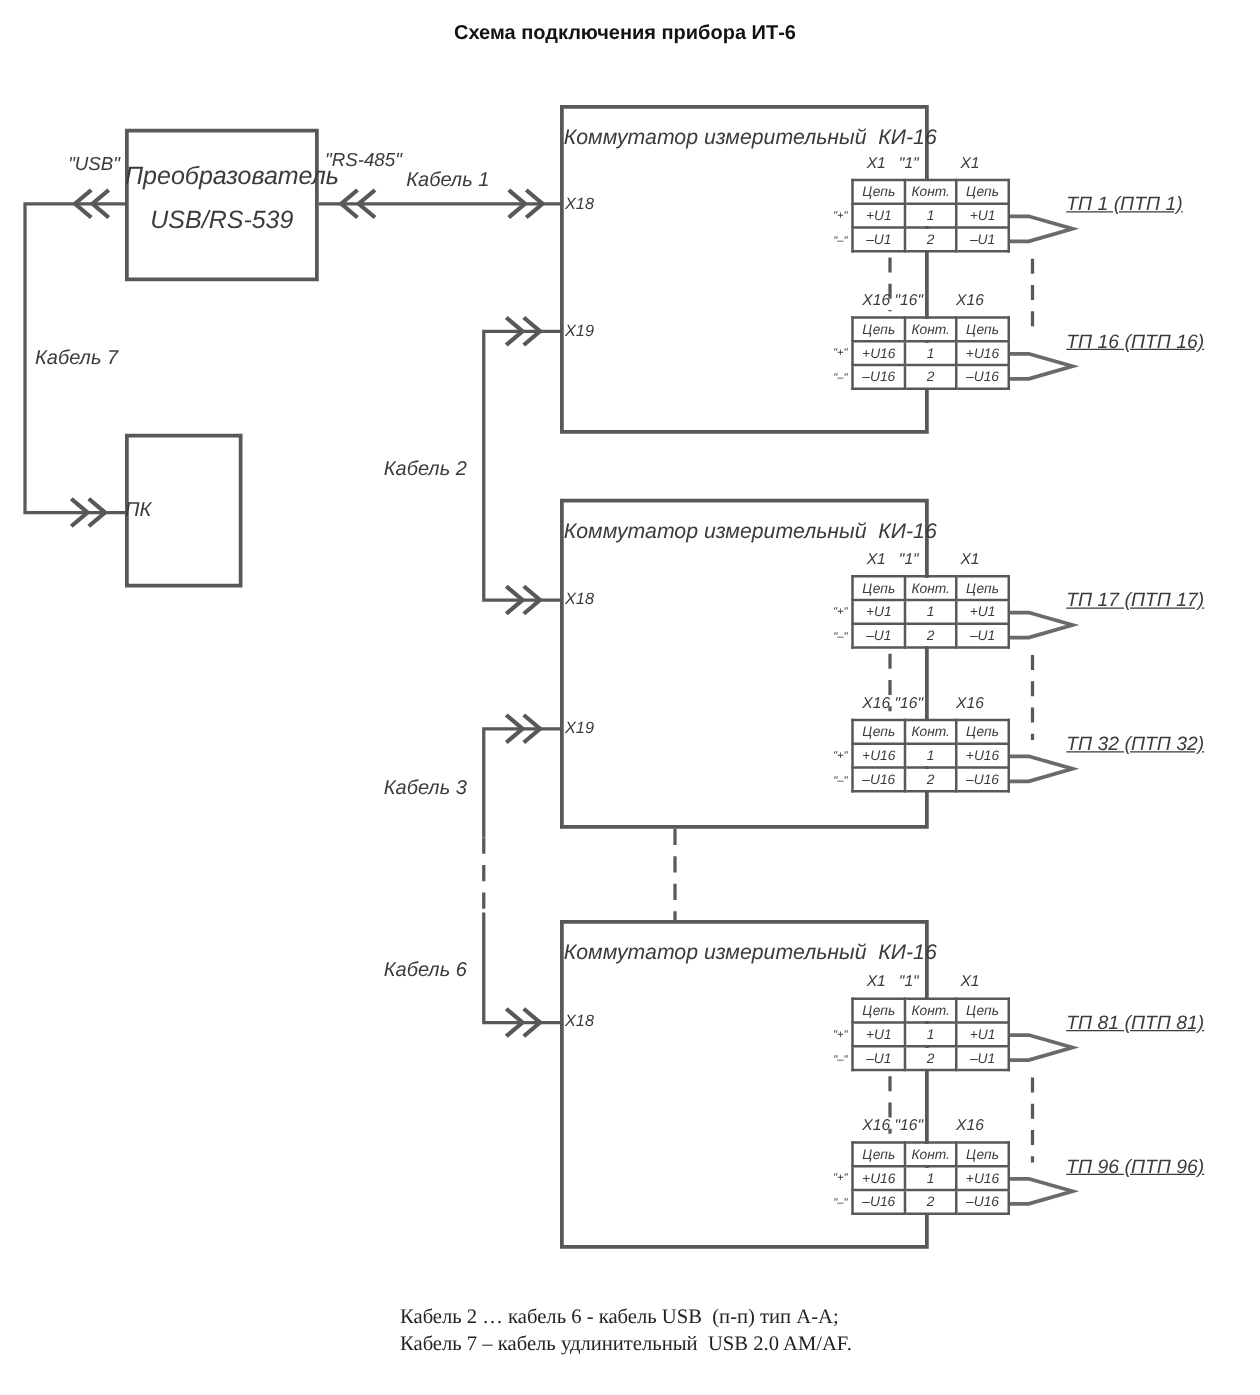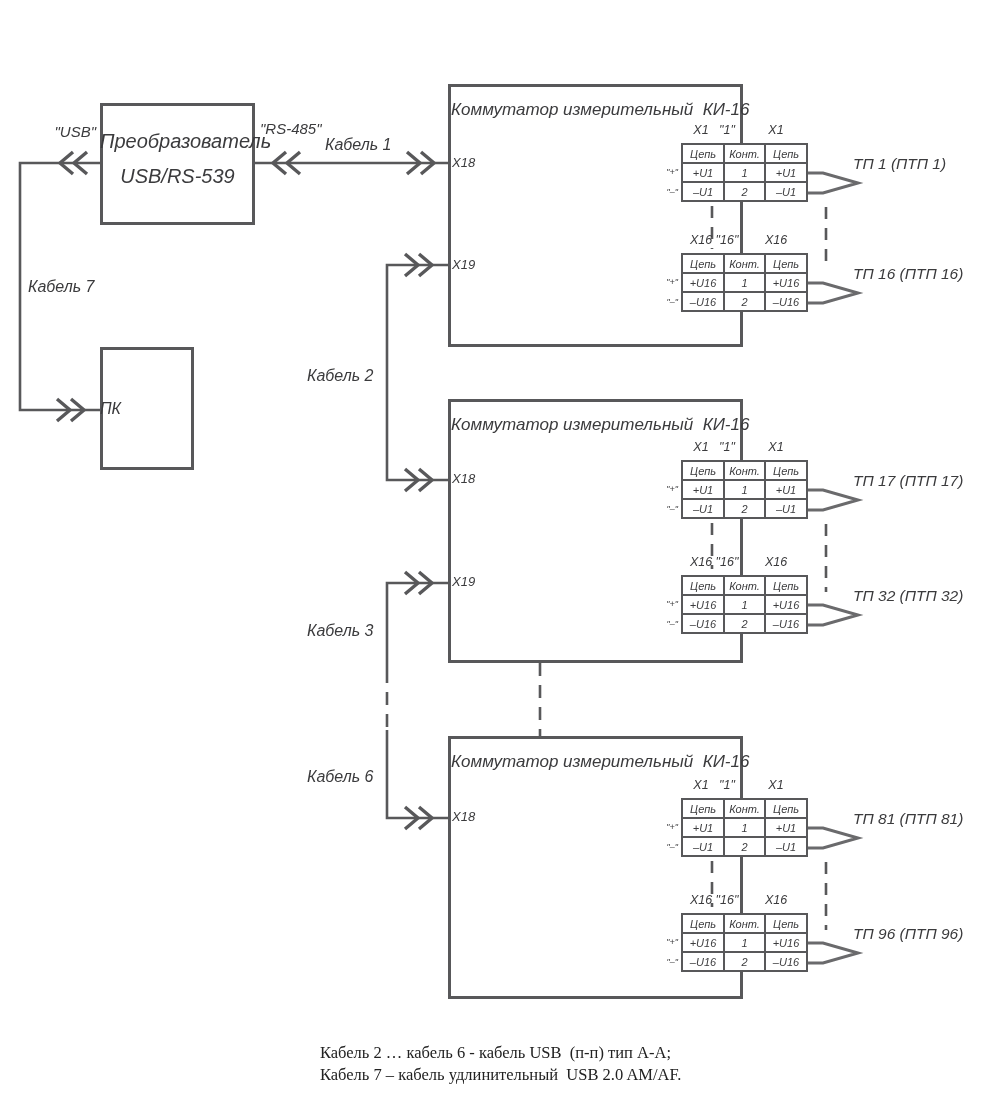--- a/index.html
+++ b/index.html
@@ -10,21 +10,21 @@
   .glabel{position:absolute;font-style:italic;color:#3b3b3d;white-space:pre;}
   .pagetitle{position:absolute;left:0;top:18px;width:1000px;text-align:center;
              font-weight:bold;font-size:16px;color:#121212;}
   .ktitle{position:absolute;left:0;top:13px;width:100%;text-align:center;
           font-style:italic;font-size:17px;color:#3b3b3d;white-space:pre;}
   .xconn{font-size:13px;}
   .cable{font-size:16px;}
   .port{font-size:15px;}
   .convline{font-size:20px;text-align:center;}
   .pclbl{font-size:16px;text-align:left;}
-  .tplbl{font-size:15.5px;}
+  .tplbl{font-size:15.5px;text-decoration:underline;}
   .conn{position:absolute;width:170px;height:88px;}
   .des{position:absolute;top:0;text-align:center;font-style:italic;font-size:12.5px;
        color:#3b3b3d;white-space:pre;}
   .sign{position:absolute;left:0;width:18px;text-align:right;font-style:italic;
         font-size:9px;color:#3b3b3d;white-space:pre;}
   table.ctab{position:absolute;left:21px;top:20px;border-collapse:collapse;table-layout:fixed;}
   table.ctab td{border:2.5px solid #58585a;padding:0;height:17px;text-align:center;
         font-style:italic;font-size:11px;color:#3b3b3d;background:#fff;
         overflow:hidden;white-space:pre;}
   .legend{position:absolute;left:320px;top:1042px;font-family:"Liberation Serif",serif;
@@ -77,20 +77,21 @@
       <use href="#cl" x="273" y="163"></use>
       <use href="#cr" x="434" y="163"></use>
       <use href="#cr" x="84" y="410"></use>
       <use href="#cr" x="432" y="265"></use>
       <use href="#cr" x="432" y="480"></use>
       <use href="#cr" x="432" y="583"></use>
       <use href="#cr" x="432" y="818"></use>
     </g>
   </svg>
 
+  <div class="pagetitle">Схема подключения прибора ИТ-6</div>
 
   <div class="box" style="left:100px;top:103px;width:155px;height:122px"></div>
   <div class="glabel convline" style="left:100px;top:130px;width:155px">Преобразователь</div>
   <div class="glabel convline" style="left:100px;top:165px;width:155px">USB/RS-539</div>
   <div class="glabel port" style="left:38px;top:123px;width:58px;text-align:right">"USB"</div>
   <div class="glabel port" style="left:260px;top:120px">"RS-485"</div>
 
   <div class="box" style="left:100px;top:347px;width:94px;height:123px"></div>
   <div class="glabel pclbl" style="left:100px;top:400px;width:94px">ПК</div>
 

